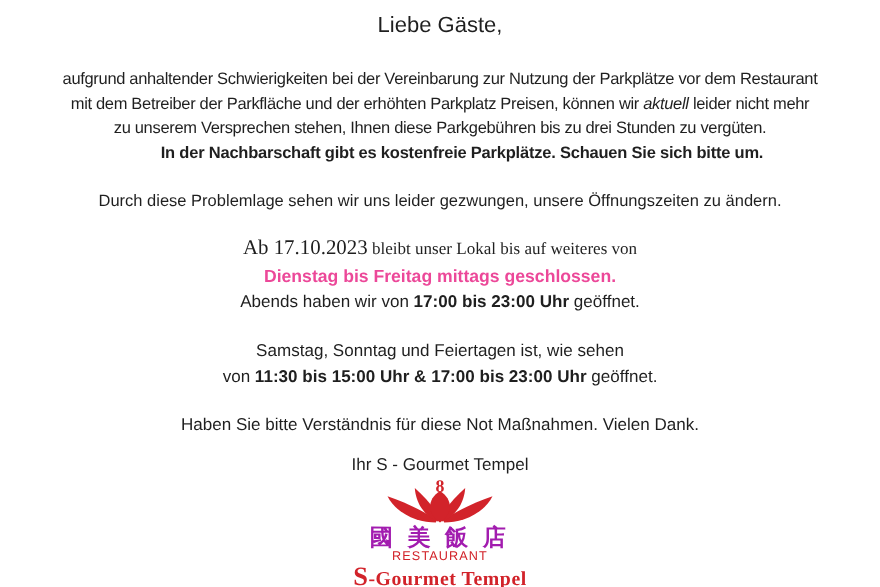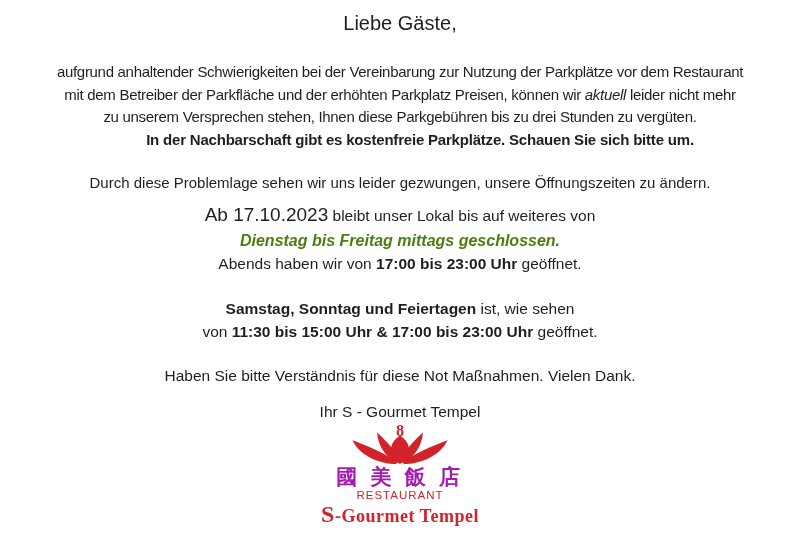--- a/index.html
+++ b/index.html
@@ -19,34 +19,33 @@
   .intro .line {
     font-size: 15px; line-height: 22.5px;
     letter-spacing: -0.3px; white-space: nowrap;
   }
   .intro .line.bold { font-weight: bold; letter-spacing: -0.2px; padding-left: 40px; }
   .italic { font-style: italic; }
   .bold-italic { font-weight: bold; }
 
   .problem-line { margin-top: 21px; font-size: 15px; line-height: 22px; }
 
-  .effective-line { margin-top: 8px; line-height: 26px; }
+  .effective-line { margin-top: 19px; line-height: 26px; font-family: Liberation Serif, serif; }
   .effective-line .date-big { font-size: 19px; }
   .effective-line .date-rest { font-size: 15.5px; }
 
   .closed-line {
     font-size: 16px; font-weight: bold; line-height: 23px;
-    color: #4d7c0f;
-    font-style: italic;
+    color: #ec4899;
   }
   .evening-line { font-size: 15.5px; line-height: 23px; }
 
   .weekend { margin-top: 22px; }
   .weekend .wline { font-size: 15.5px; line-height: 23px; }
-  .weekend .days { font-weight: bold; }
+  .weekend .days { font-weight: normal; }
 
   .thanks-line { margin-top: 21px; font-size: 15.5px; line-height: 23px; text-align: center; }
 
   .signature-line { margin-top: 14px; font-size: 15.5px; line-height: 22px; }
 
   .logo { margin-top: 0; }
   .logo .lotus { display: block; margin: 0 auto; }
   .logo .chinese {
     color: #a21caf;
     font-family: "Liberation Serif", serif;

